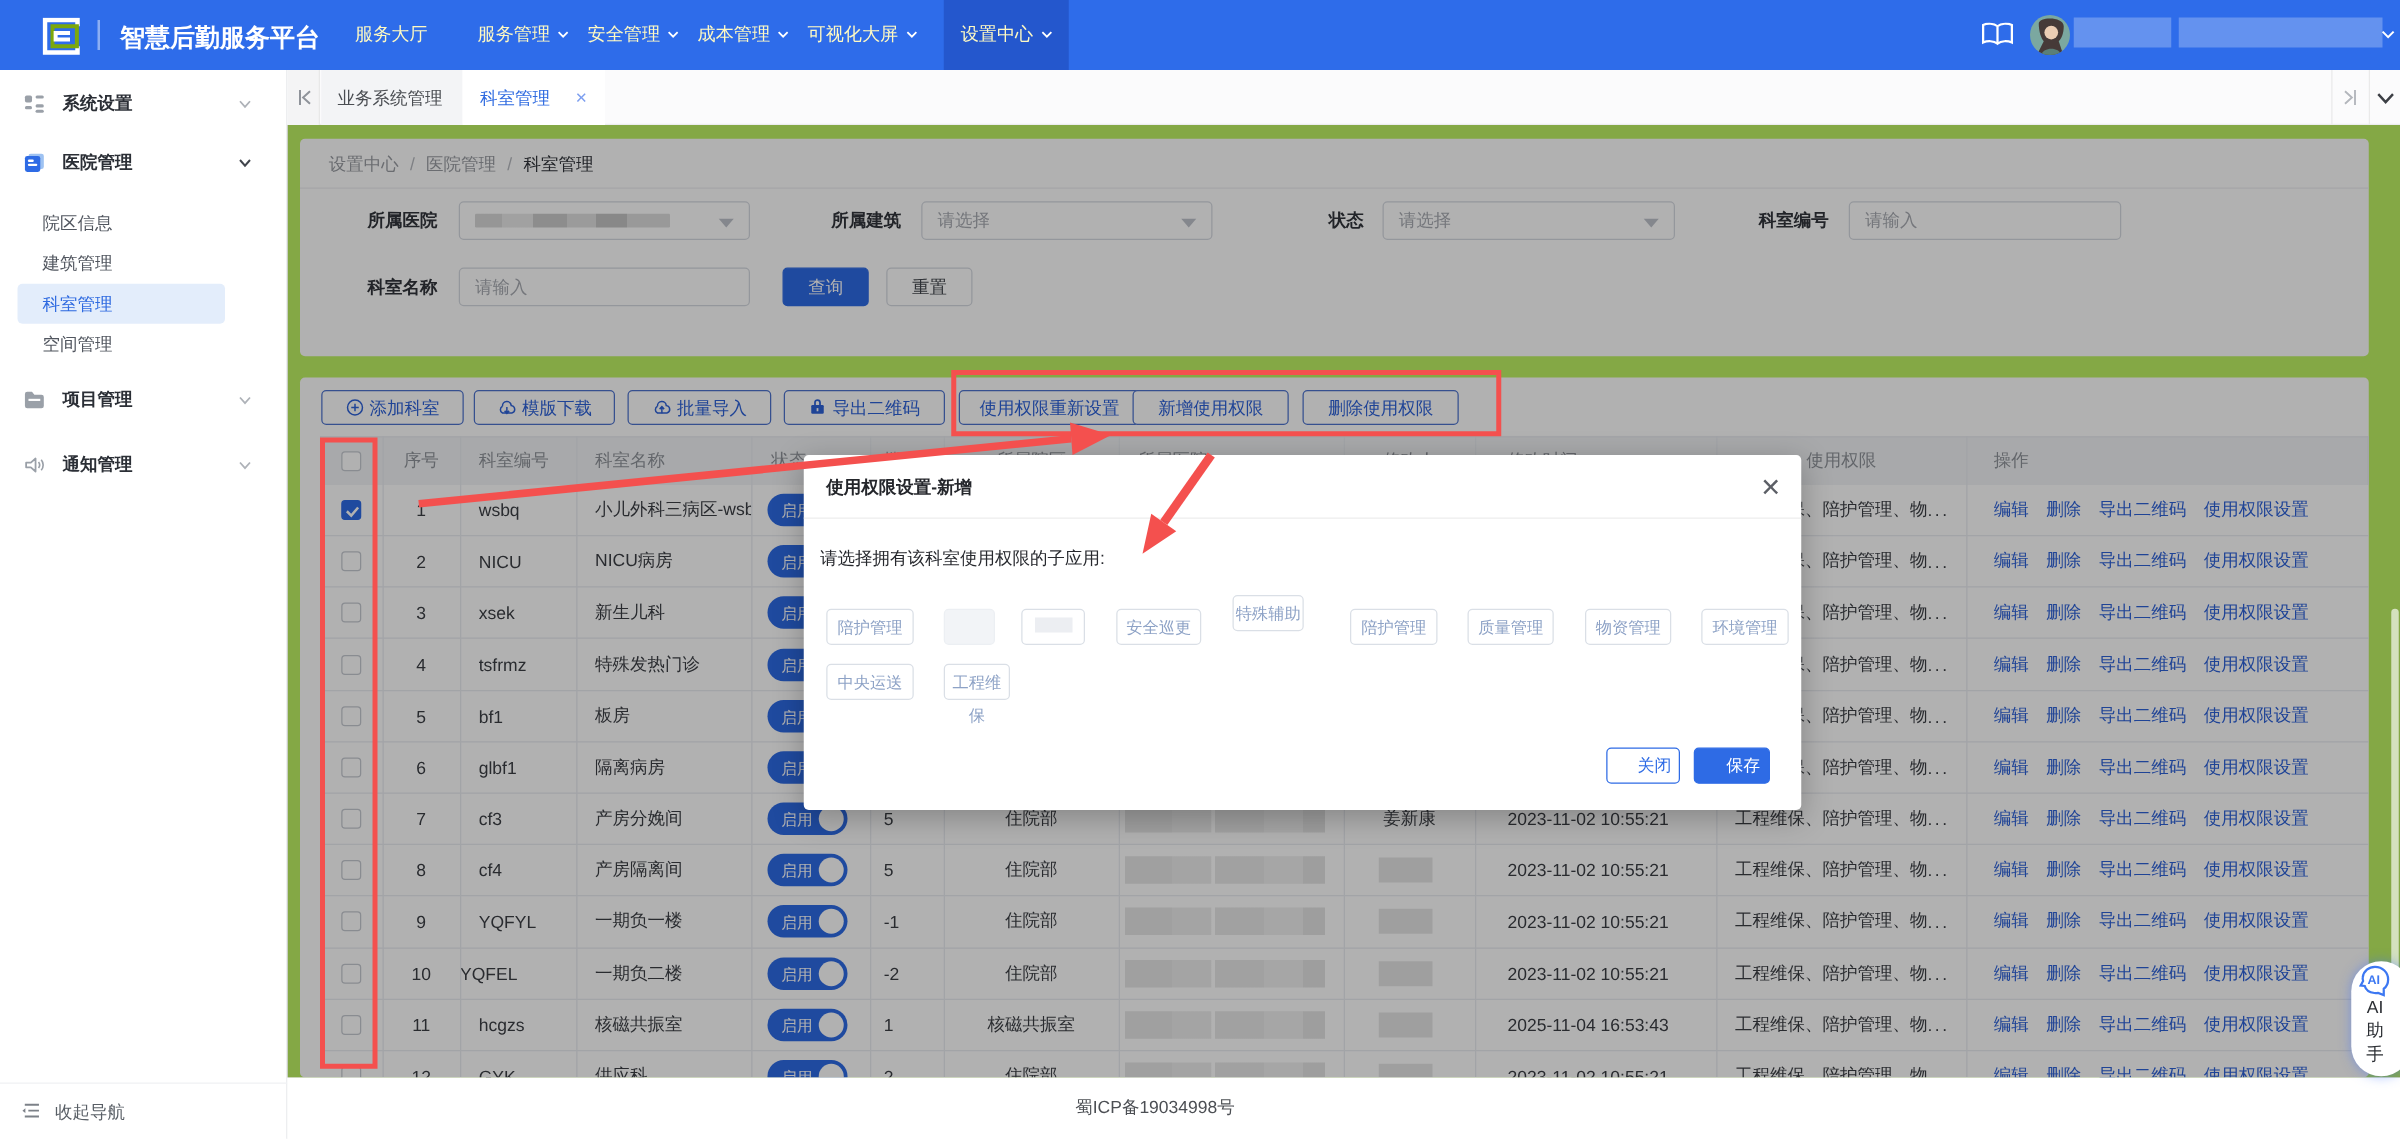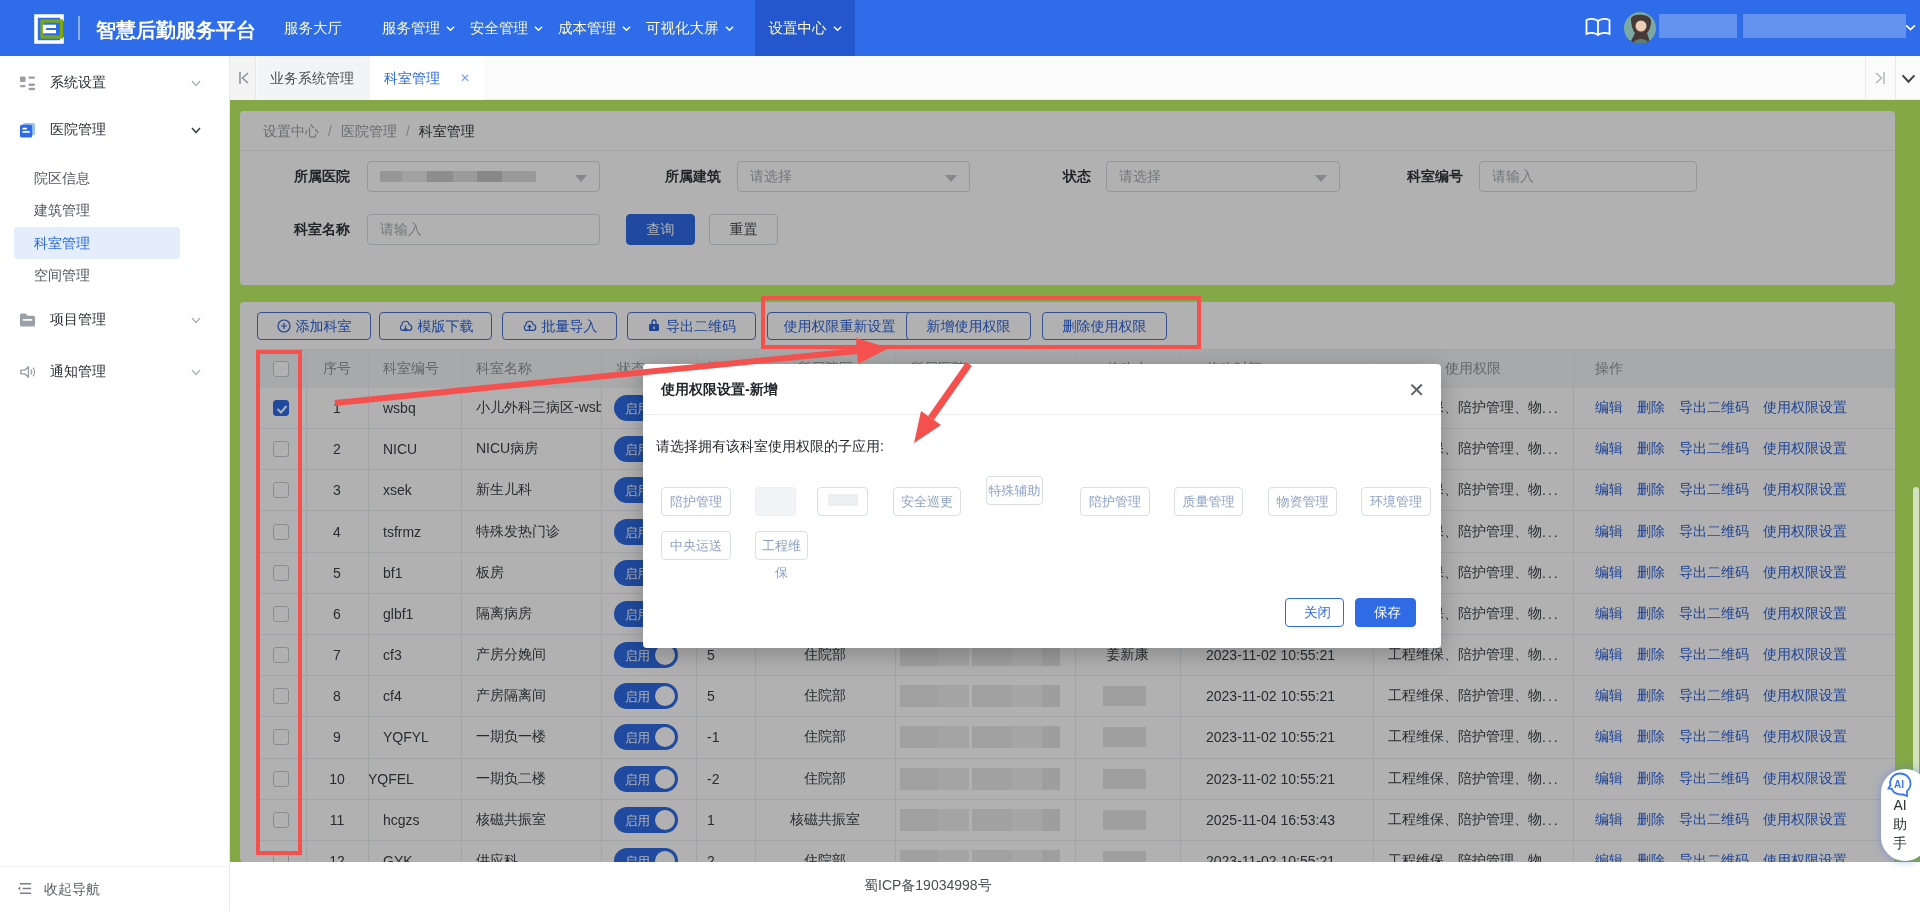--- a/index.html
+++ b/index.html
@@ -7,21 +7,21 @@
 .abs { position:absolute; }
 
 #navbar { position:absolute; left:0; top:0; width:1920px; height:56px; background:#2e6cea; z-index:50; }
 #navbar .ttl { position:absolute; left:96px; top:17px; color:#fff; font-size:20px; font-weight:bold; }
 .nitem { position:absolute; top:0; height:56px; line-height:56px; color:#fef9c3; font-size:14.5px; white-space:nowrap; }
 .nitem.active { background:#2457cd; text-align:center; }
 .ncaret { display:inline-block; margin-left:6px; width:9px; height:9px; }
 
 #sidebar { position:absolute; left:0; top:56px; width:230px; height:855px; background:#fff; border-right:1px solid #e8e9ec; z-index:40; }
 .sparent { position:absolute; left:0; width:230px; height:48px; }
-.sparent .txt { position:absolute; left:50px; top:50%; transform:translateY(-50%); font-size:14px; font-weight:normal; color:#2b2f36;text-align:right; }
+.sparent .txt { position:absolute; left:50px; top:50%; transform:translateY(-50%); font-size:14px; font-weight:bold; color:#2b2f36;text-align:right; }
 .sparent .ic { position:absolute; left:19px; top:50%; transform:translateY(-50%); width:17px; height:17px; }
 .sparent .car { position:absolute; left:190px; top:50%; transform:translateY(-50%); width:12px; height:12px; }
 .ssub { position:absolute; left:0; width:230px; height:32px; line-height:32px; font-size:14px; color:#51565f; padding-left:34px; }
 .ssub.active { background:#e3edfb; color:#2e6ae0; border-radius:4px; left:14px; width:166px; padding-left:20px; }
 #collapse { position:absolute; left:0; top:810px; width:230px; height:45px; border-top:1px solid #f0f1f3; color:#595f66; font-size:14px; line-height:45px; padding-left:44px; }
 
 #tabbar { position:absolute; left:230px; top:56px; width:1690px; height:44px; background:#fbfbfc; border-bottom:1px solid #ececee; z-index:40; }
 #tabbar .lbox { position:absolute; left:0; top:0; width:26px; height:44px; background:#f4f4f5; border-right:1px solid #e8e8e8; }
 #tabbar .t1 { position:absolute; left:40px; top:0; height:44px; line-height:44px; font-size:14px; color:#4a4d52; z-index:2; }
 #tabbar .t2 { position:absolute; left:154px; top:0; height:44px; line-height:44px; font-size:14px; color:#2e6ae0; z-index:2; }
@@ -54,29 +54,29 @@
 .cb { width:16px; height:16px; border:1px solid #c6cad1; border-radius:3px; background:#fff; }
 .cb.on { background:#2e6be5; border-color:#2e6be5; }
 .pill { width:64px; height:26px; border-radius:13px; background:#2e6be5; color:#fff; font-size:12.5px; position:relative; }
 .pill span { position:absolute; left:11px; top:6px; }
 .pill i { position:absolute; right:3px; top:3px; width:20px; height:20px; background:#fff; border-radius:50%; }
 .oplink { color:#2e62d9; font-size:14px; margin-right:14px; }
 
 #overlay { position:absolute; left:230px; top:100px; width:1690px; height:762px; background:rgba(0,0,0,0.305); z-index:60; }
 
 #footer { position:absolute; left:230px; top:862px; width:1690px; height:49px; background:#fff; z-index:40; }
-#footer .icp { position:absolute; left:634px; top:0; width:200px; text-align:left; line-height:46px; font-size:14px; color:#4c4f54; }
+#footer .icp { position:absolute; left:594px; top:0; width:200px; text-align:center; line-height:46px; font-size:14px; color:#4c4f54; }
 
 #modal { position:absolute; left:643px; top:364px; width:798px; height:284px; background:#fff; border-radius:4px; box-shadow:0 6px 24px rgba(0,0,0,0.25); z-index:70; }
 #modal .mtitle { position:absolute; left:18px; top:17px; font-size:14px; font-weight:bold; color:#24262b; }
 #modal .mclose { position:absolute; right:16px; top:14px; font-size:20px; color:#5c5f66; }
 #modal .mline { position:absolute; left:0; top:50px; width:798px; height:1px; background:#ededed; }
 #modal .mbody { position:absolute; left:13px; top:74px; font-size:14px; color:#27292e; }
 .chip { position:absolute; height:29px; border:1px solid #dadfe6; border-radius:4px; font-size:13px; color:#8da2c6; text-align:center; line-height:27px; background:#fff; }
-#modal .mbtn { position:absolute; height:29px; border-radius:4px; font-size:13.5px; text-align:left; line-height:27px;padding-left:18px; }
+#modal .mbtn { position:absolute; height:29px; border-radius:4px; font-size:13.5px; text-align:center; line-height:27px;padding-left:18px; }
 
 #ai { position:absolute; left:1881px; top:769px; width:48px; height:92px; background:#fff; border-radius:24px; box-shadow:0 0 9px rgba(64,115,255,0.5); z-index:80; }
 #ai .t { position:absolute; left:5px; top:27px; width:28px; text-align:center; font-size:14px; color:#2b2e33; line-height:19px; }
 
 .ann { position:absolute; border:4px solid #f4504e; z-index:90; }
 #annsvg { position:absolute; left:0; top:0; width:1920px; height:911px; z-index:95; pointer-events:none; }
 
 #sbar { position:absolute; left:1913px; top:487px; width:6px; height:340px; background:rgba(255,255,255,0.65); border-radius:3px; z-index:65; }
 </style>
 </head>

